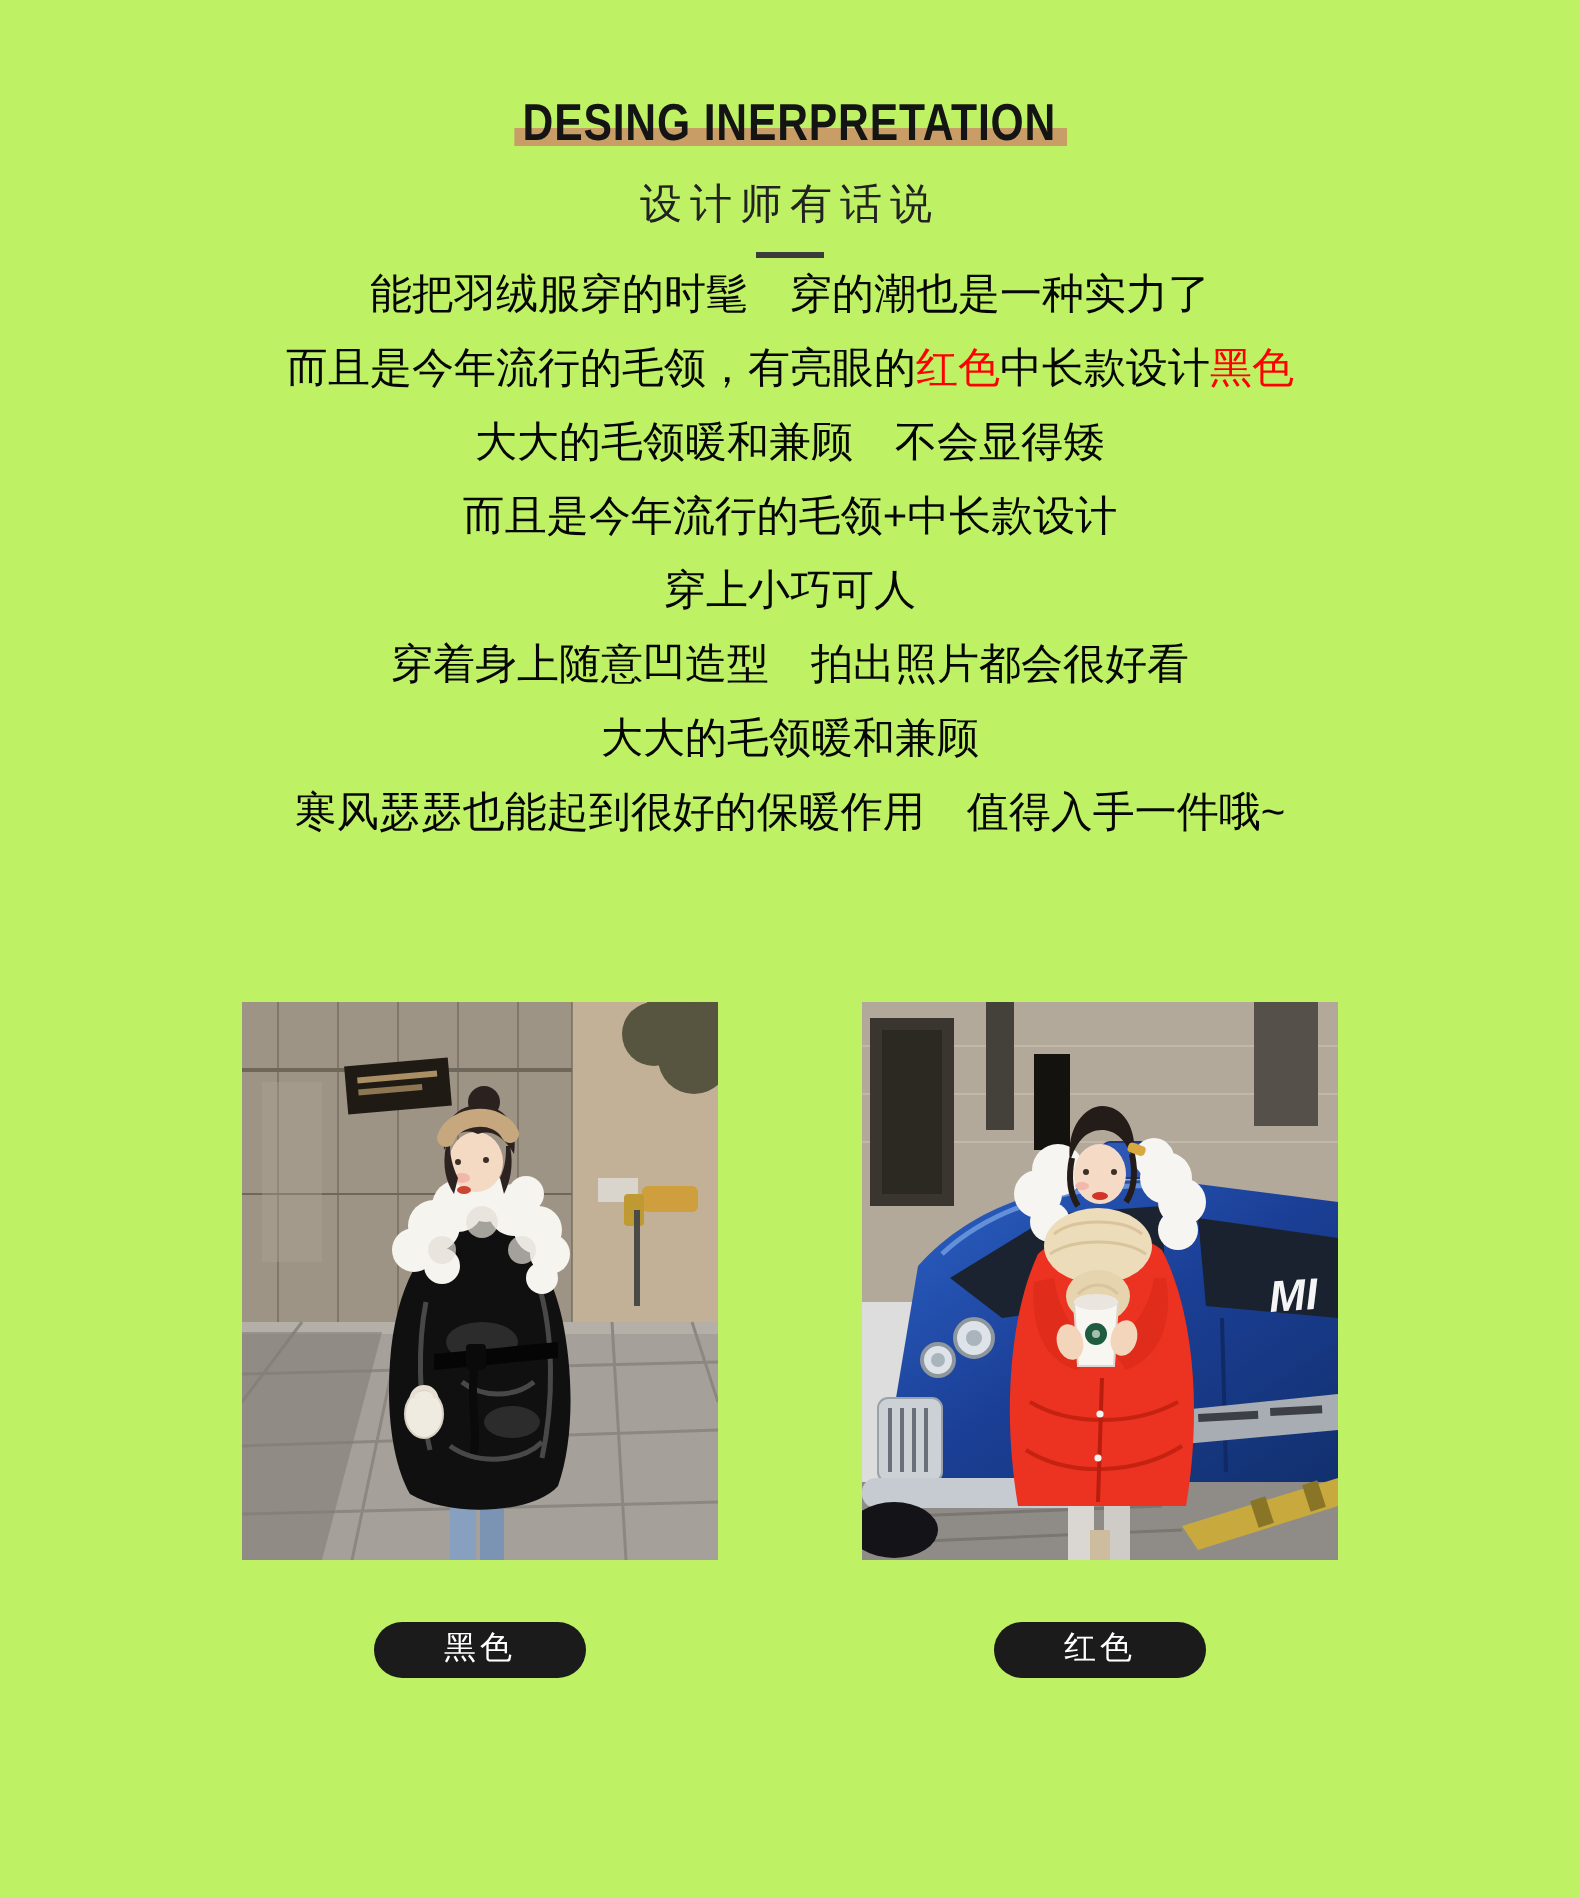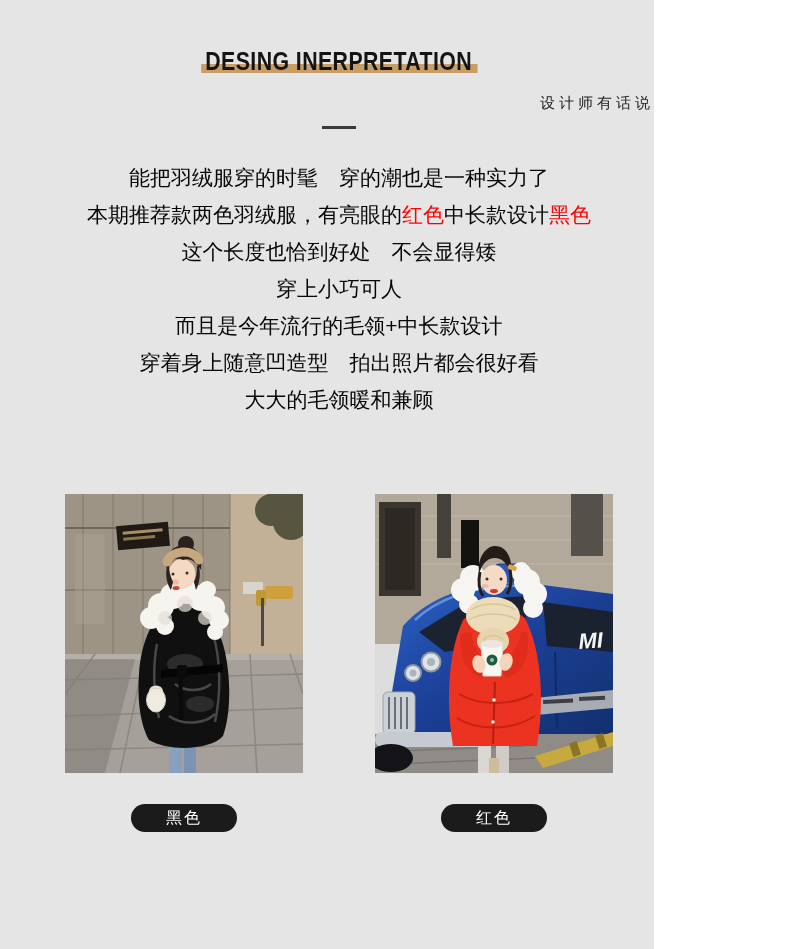--- a/index.html
+++ b/index.html
@@ -1,26 +1,26 @@
 <!DOCTYPE html>
 <html style="--accent: #c89e66; --hl: #ff0000; --divider: #3b3b3b; --pill-bg: #1b1b1b; --pill-text: #ffffff;"><head>
 <meta charset="utf-8">
 <style>
   html,body{margin:0;padding:0;background:#fff;}
-  .page{position:relative;width:630px;height:949px;background:#e5e5e5;overflow:hidden;
-        font-family:"Liberation Sans","DejaVu Sans",sans-serif;color:#111;padding-left:24px;}
+  .page{position:relative;width:790px;height:949px;background:#bef264;overflow:hidden;
+        font-family:"Liberation Sans","DejaVu Sans",sans-serif;color:#111;}
   header{padding-top:46px;text-align:center;}
   .title{display:inline-block;position:relative;margin:0;font-size:26px;font-weight:700;
          letter-spacing:.5px;line-height:30px;color:#141414;transform:scaleX(.82);}
   .title .bar{position:absolute;left:-5px;right:-7px;bottom:3px;height:9px;
               background:var(--accent,#c89e66);z-index:0;}
   .title .title-text{position:relative;z-index:1;}
-  .subtitle{margin-top:13px;font-size:15px;line-height:28px;letter-spacing:4px;color:#222;text-align:right;}
+  .subtitle{margin-top:13px;font-size:21px;line-height:28px;letter-spacing:4px;color:#222;}
   .divider{width:34px;height:3px;background:var(--divider,#3b3b3b);margin:9px auto 0;}
-  .body{margin-top:30px;}
+  .body{}
   .body .line{height:37px;line-height:37px;font-size:21px;text-align:center;color:#060606;}
   .body .line .hl{color:var(--hl,#ff0000);}
   .products{margin-top:76px;display:flex;justify-content:center;gap:72px;}
   figure{margin:0;width:238px;}
   .photo{width:238px;height:279px;overflow:hidden;background:#ddd;}
   .photo svg{display:block;width:238px;height:279px;}
   .pill{margin:31px auto 0;width:fit-content;min-width:60px;padding:4px 23px;height:20px;
         line-height:20px;border-radius:14px;background:var(--pill-bg,#1b1b1b);
         color:var(--pill-text,#fff);font-size:16px;letter-spacing:2px;text-align:center;}
   .mi-text{font-family:"Liberation Sans",sans-serif;font-weight:700;font-style:italic;}
@@ -31,26 +31,27 @@
 <div class="page">
 
   <header>
     <h1 class="title"><span class="bar"></span><span class="title-text">DESING INERPRETATION</span></h1>
     <div class="subtitle">设计师有话说</div>
     <div class="divider"></div>
   </header>
 
   <section class="body">
       <div class="line"><span>能把羽绒服穿的时髦　穿的潮也是一种实力了</span></div>
-      <div class="line"><span>本期推荐款两色羽绒服，有亮眼的</span><span class="hl">红色</span><span>中长款设计</span><span class="hl">黑色</span></div>
-      <div class="line"><span>这个长度也恰到好处　不会显得矮</span></div>
+      <div class="line"><span>而且是今年流行的毛领，有亮眼的</span><span class="hl">红色</span><span>中长款设计</span><span class="hl">黑色</span></div>
+      <div class="line"><span>大大的毛领暖和兼顾　不会显得矮</span></div>
+      <div class="line"><span>而且是今年流行的毛领+中长款设计</span></div>
       <div class="line"><span>穿上小巧可人</span></div>
-      <div class="line"><span>而且是今年流行的毛领+中长款设计</span></div>
       <div class="line"><span>穿着身上随意凹造型　拍出照片都会很好看</span></div>
       <div class="line"><span>大大的毛领暖和兼顾</span></div>
+      <div class="line"><span>寒风瑟瑟也能起到很好的保暖作用　值得入手一件哦~</span></div>
     </section>
 
   <section class="products">
 
     <figure class="product">
       <div class="photo" aria-label="woman wearing glossy black fur-collar long down jacket on street">
         <svg viewBox="0 0 238 279">
 
           <rect x="0" y="0" width="238" height="165" fill="#9d9486"></rect>
           <rect x="165" y="0" width="73" height="165" fill="#c2b197"></rect>

